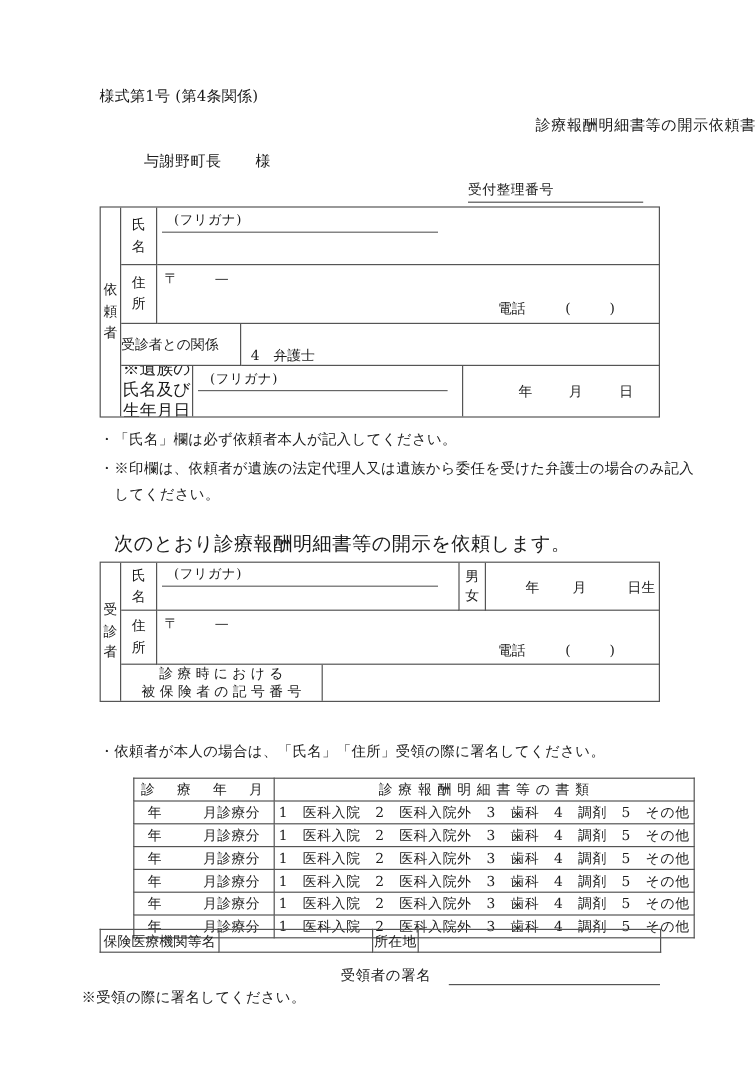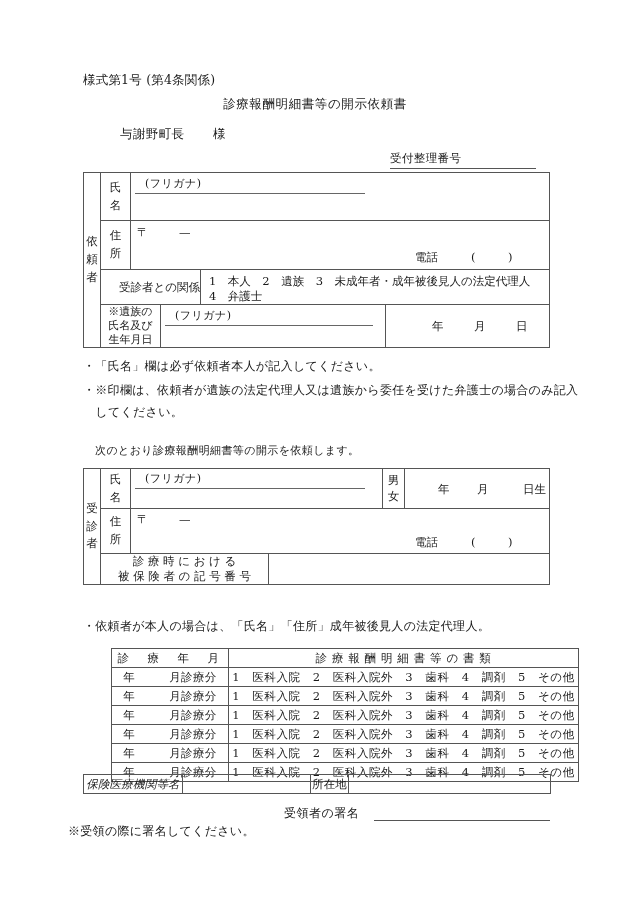--- a/index.html
+++ b/index.html
@@ -26,21 +26,21 @@
     position: absolute;
     left: 83px; top: 72px;
     font-size: 12.5px;
     letter-spacing: 0.2px;
     white-space: nowrap;
   }
   .doc-title {
     position: absolute;
     left: 0; top: 96px;
     width: 630px;
-    text-align: center;
+    text-align: right;
     font-size: 12.5px;
     letter-spacing: 0.6px;
   }
   .addressee {
     position: absolute;
     left: 120px; top: 126px;
     font-size: 12.5px;
     letter-spacing: 0.4px;
     white-space: nowrap;
     text-align: center;
@@ -89,21 +89,21 @@
     justify-content: center;
     height: 100%;
     line-height: 1.55;
     font-size: 11.5px;
   }
   .vlabel span { display: block; }
 
   .center-mid {
     display: flex;
     align-items: center;
-    justify-content: flex-end;
+    justify-content: flex-start;
     height: 100%;
     text-align: center;
   }
 
   .furigana {
     position: absolute;
     font-size: 11px;
     letter-spacing: 0.5px;
   }
   .furigana-rule {
@@ -116,21 +116,21 @@
   
   .note {
     position: absolute;
     font-size: 12px;
     letter-spacing: 0.3px;
     line-height: 1.62;
     white-space: nowrap;
   }
   .intro {
     position: absolute;
-    font-size: 11px;
+    font-size: 16px;
     letter-spacing: 0.4px;
     white-space: nowrap;
     text-align: right;
   }
 
   
   .bt {
     position: absolute;
     left: 83px;
     width: 467px;
@@ -207,26 +207,25 @@
       <div class="small-txt" style="position:absolute; left:340px; top:29px;">(</div>
       <div class="small-txt" style="position:absolute; left:377px; top:29px;">)</div>
     </div>
 
     <div class="cell br bb" style="left:17px; top:97px; width:100px; height:35px;">
       <div class="center-mid">
           <span>受診者との関係</span>
         </div>
     </div>
     <div class="cell bb" style="left:117px; top:97px; width:349px; height:35px;">
-      <div class="small-txt" style="position:absolute; left:8px; top:4px;">1　本人　2　遺族　3　未成年者・成年被後見人の法定代理人</div>
       <div class="small-txt" style="position:absolute; left:8px; top:19px;">4　弁護士</div>
     </div>
 
     <div class="cell br" style="left:17px; top:132px; width:60px; height:42px;">
-      <div class="vlabel" style="line-height:1.25; font-size:11px;">
+      <div class="vlabel" style="line-height:1.25; font-size:14px;">
         <span>※遺族の</span>
         <span>氏名及び</span>
         <span>生年月日</span>
       </div>
     </div>
     <div class="cell br" style="left:77px; top:132px; width:225px; height:42px;">
       <div class="furigana" style="left:14px; top:3px;">(フリガナ)</div>
       <div class="furigana-rule" style="left:4px; top:20px; width:208px;"></div>
     </div>
     <div class="cell" style="left:302px; top:132px; width:164px; height:42px;">
@@ -290,21 +289,21 @@
 
     <div class="cell br" style="left:17px; top:85px; width:168px; height:30px;">
       <div class="vlabel" style="line-height:1.3;">
         <span>診 療 時 に お け る</span>
         <span>被 保 険 者 の 記 号 番 号</span>
       </div>
     </div>
     <div class="cell" style="left:185px; top:85px; width:281px; height:30px;"></div>
   </div>
 
-  <div class="note" style="left:83px; top:617px;">・依頼者が本人の場合は、「氏名」「住所」成年被後見人の法定代理人。</div>
+  <div class="note" style="left:83px; top:617px;">・依頼者が本人の場合は、「氏名」「住所」受領の際に署名してください。</div>
 
   <table class="bt" style="top:648px;margin-left:28px;">
     <colgroup>
       <col style="width:117px;">
       <col style="width:350px;">
     </colgroup>
     <thead>
       <tr>
         <th class="hdr">診　療　年　月</th>
         <th class="docs">診 療 報 酬 明 細 書 等 の 書 類</th>
@@ -370,21 +369,21 @@
 
   <table class="bt" style="top:774px; border-top:none;">
     <colgroup>
       <col style="width:99px;">
       <col style="width:128px;">
       <col style="width:38px;">
       <col style="width:202px;">
     </colgroup>
     <tbody>
       <tr>
-        <td style="letter-spacing:0.2px;font-style:italic;">保険医療機関等名</td>
+        <td style="letter-spacing:0.2px;">保険医療機関等名</td>
         <td></td>
         <td style="letter-spacing:0.2px;">所在地</td>
         <td></td>
       </tr>
     </tbody>
   </table>
 
   <div class="sign-label" style="left:284px; top:805px;">受領者の署名</div>
   <div class="sign-rule" style="left:374px; top:820px; width:176px;"></div>
   <div class="note" style="left:68px; top:822px;">※受領の際に署名してください。</div>

